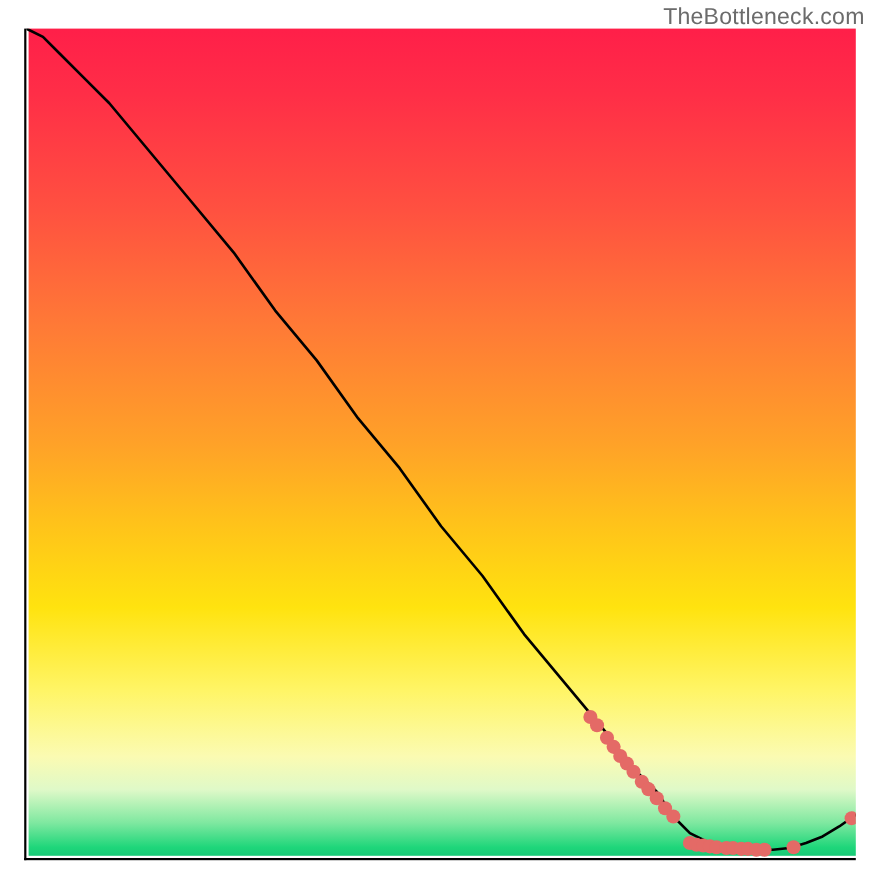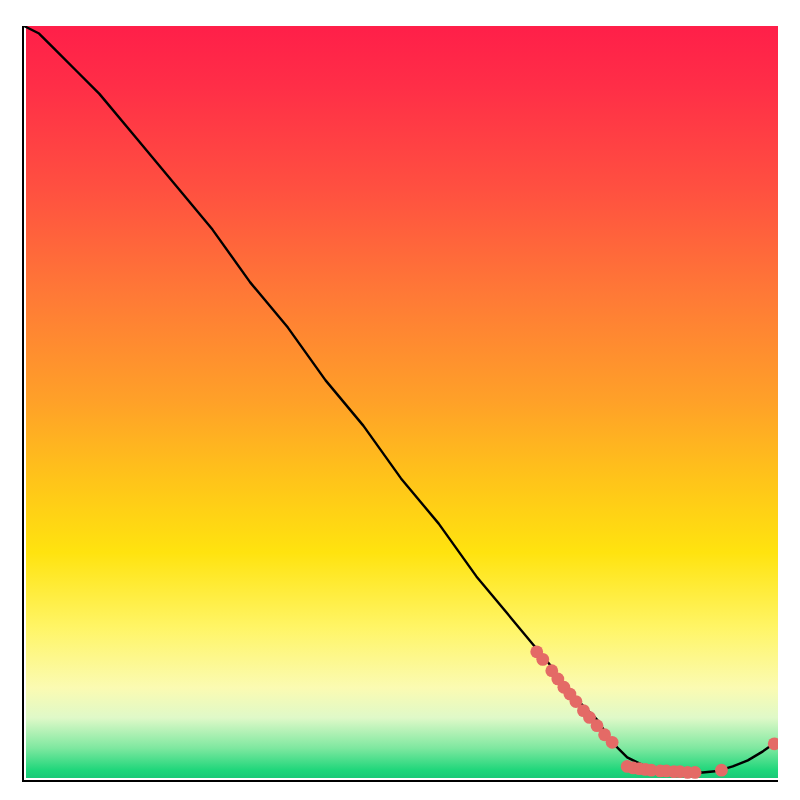--- a/index.html
+++ b/index.html
@@ -76,20 +76,21 @@
   }
   .marker {
     fill: #e46a66;
     stroke: none;
   }
 </style>
 </head>
 <body>
 
 <div class="container">
+  <div class="watermark">TheBottleneck.com</div>
 
   <div class="plot-frame">
     <div class="plot-bg"></div>
     <svg class="plot-svg" viewBox="0 0 100 100" preserveAspectRatio="none">
       <path id="curve-path" class="curve" vector-effect="non-scaling-stroke" d="M0.00 0.00 L2.00 1.00 L4.00 3.00 L7.00 6.00 L10.00 9.00 L15.00 15.00 L20.00 21.00 L25.00 27.00 L30.00 34.00 L35.00 40.00 L40.00 47.00 L45.00 53.00 L50.00 60.00 L55.00 66.00 L60.00 73.00 L65.00 79.00 L70.00 85.00 L72.00 88.00 L74.00 90.00 L76.00 92.00 L78.00 95.00 L80.00 97.00 L82.00 98.00 L84.00 98.80 L86.00 99.00 L88.00 99.00 L90.00 99.00 L92.00 98.80 L94.00 98.20 L96.00 97.40 L98.00 96.20 L100.00 94.80"></path>
       <g id="markers-group">
           <ellipse cx="68.00" cy="83.00" rx="0.85" ry="0.85" class="marker"></ellipse>
           <ellipse cx="68.80" cy="84.00" rx="0.85" ry="0.85" class="marker"></ellipse>
           <ellipse cx="70.00" cy="85.50" rx="0.85" ry="0.85" class="marker"></ellipse>
           <ellipse cx="70.80" cy="86.60" rx="0.85" ry="0.85" class="marker"></ellipse>

